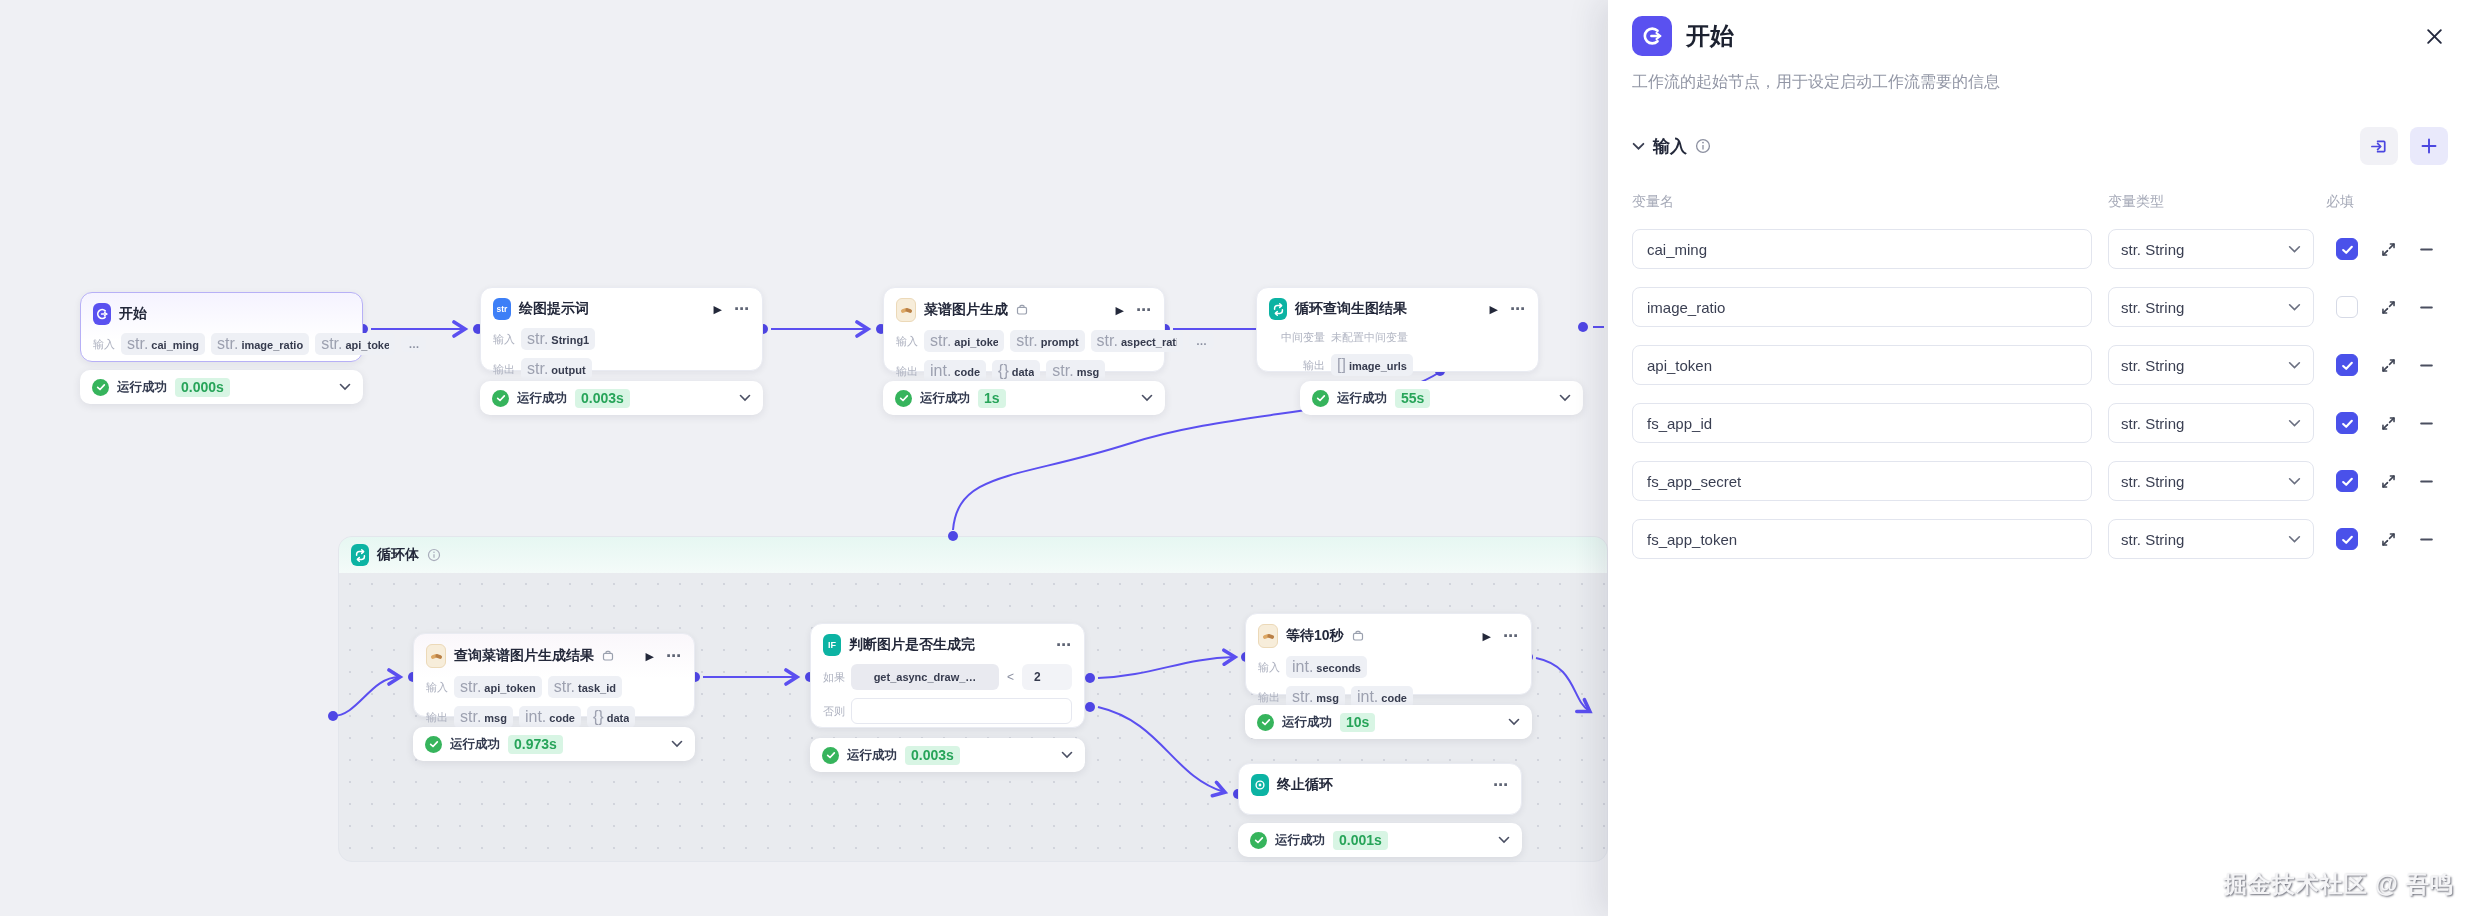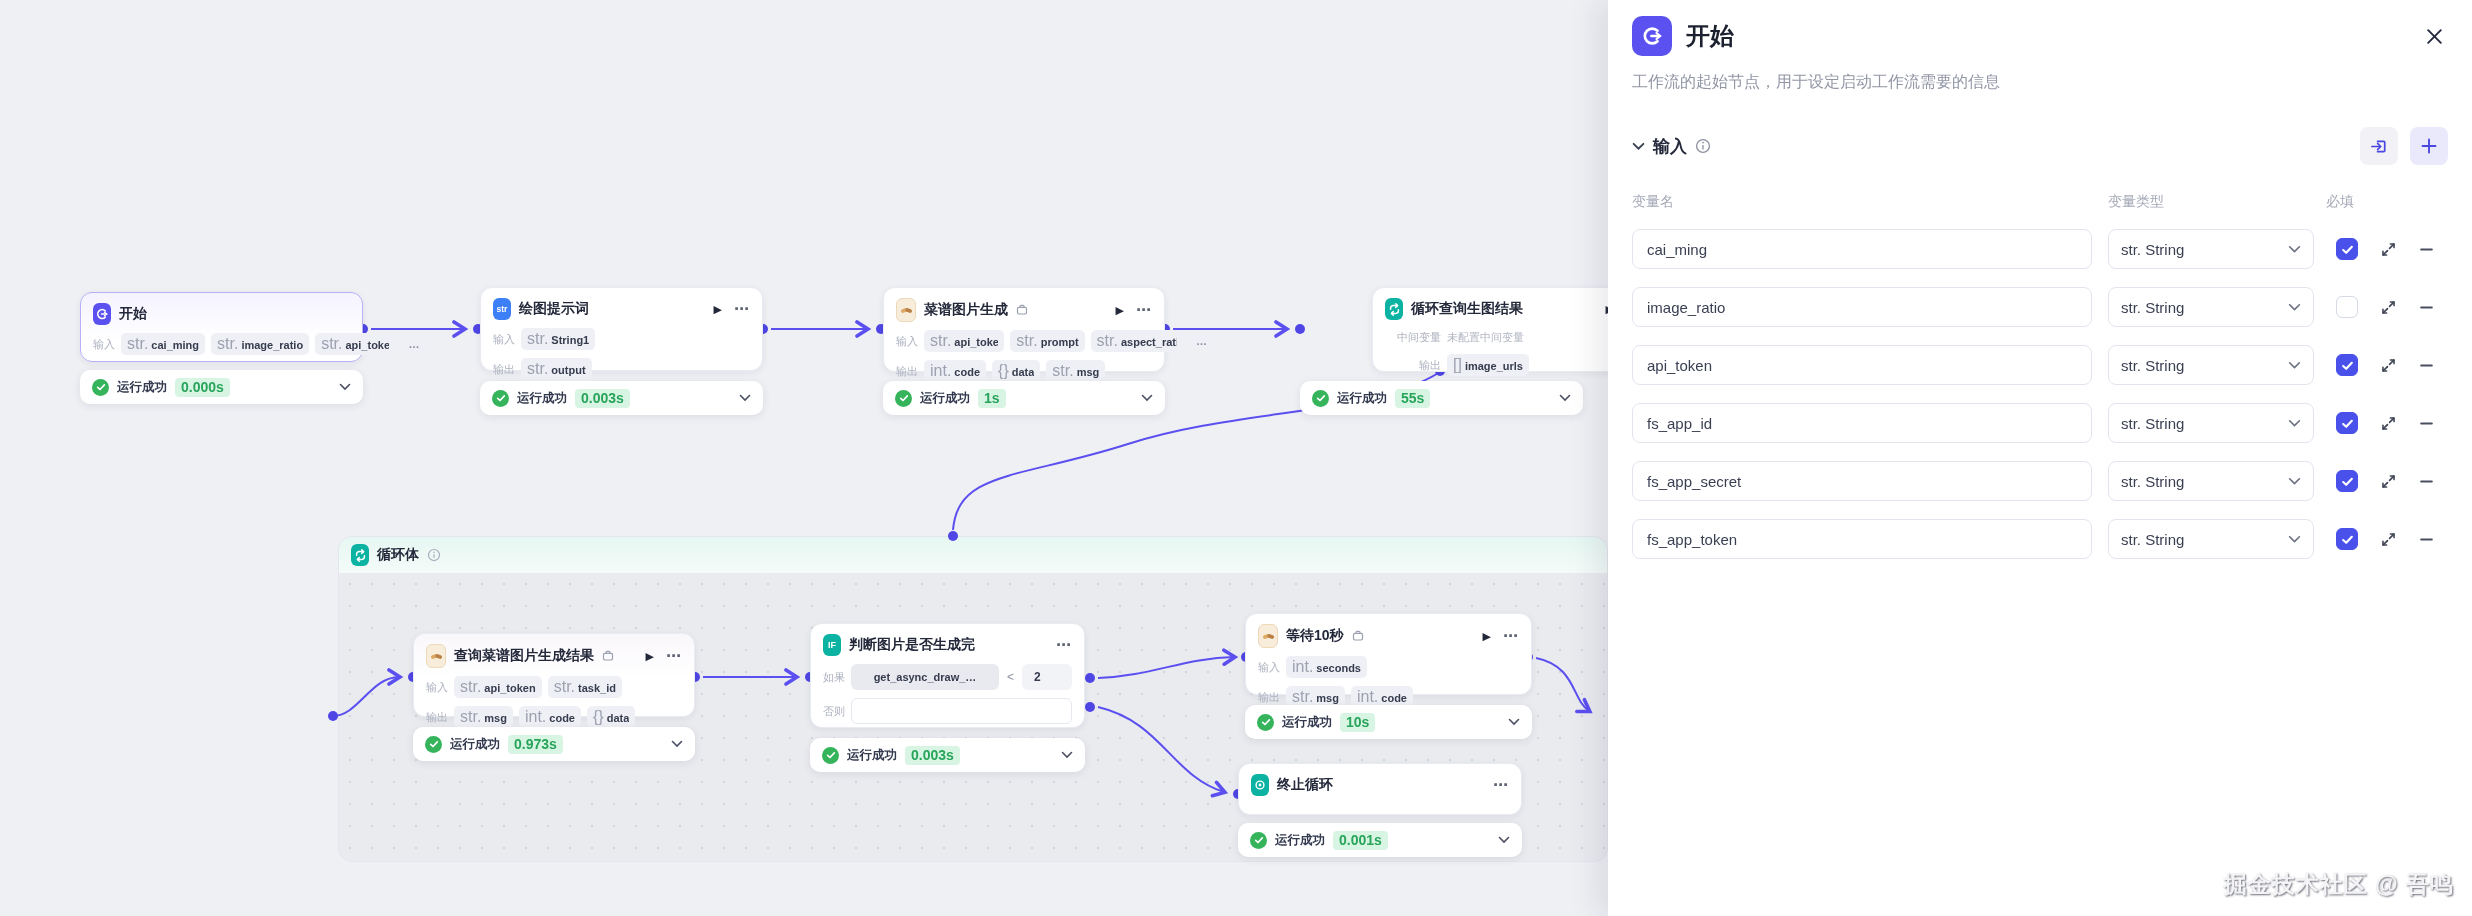--- a/index.html
+++ b/index.html
@@ -289,21 +289,21 @@
         </span>
       <span class="stext">运行成功</span>
       <span class="stime">1s</span>
       <span class="schev">
           <svg width="12" height="8" viewBox="0 0 12 8" fill="none" stroke="#4a4f63" stroke-width="1.6" stroke-linecap="round">
             <polyline points="1.5,1.5 6,6 10.5,1.5"></polyline>
           </svg>
         </span>
     </div>
 
-    <div class="node" style="left:1372px;top:287px;width:283px;height:85px;">
+    <div class="node" style="left:1256px;top:287px;width:283px;height:85px;">
       <div class="nhdr">
         <span class="nicon teal">
           <svg width="15" height="15" viewBox="0 0 20 20" fill="none" stroke="#fff" stroke-width="2" stroke-linecap="round" stroke-linejoin="round">
             <path d="M13.6 4.8H8.2A3.4 3.4 0 0 0 4.8 8.2v1.4"></path>
               <polyline points="11.6,2.4 14.2,4.8 11.6,7.2"></polyline>
             <path d="M6.4 15.2h5.4a3.4 3.4 0 0 0 3.4-3.4v-1.4"></path>
               <polyline points="8.4,17.6 5.8,15.2 8.4,12.8"></polyline>
           </svg>
         </span>
         <span class="ntitle">循环查询生图结果</span>

